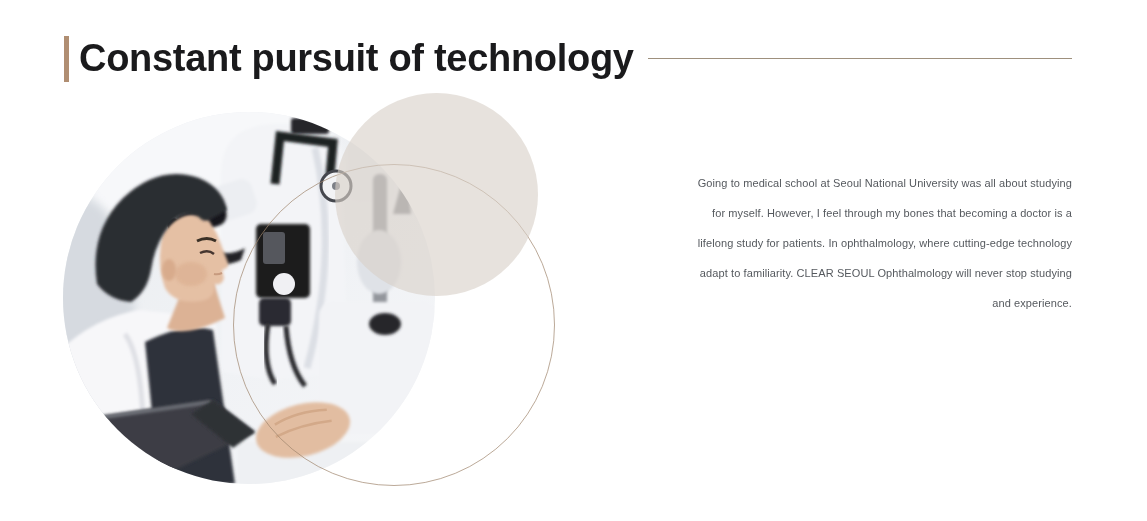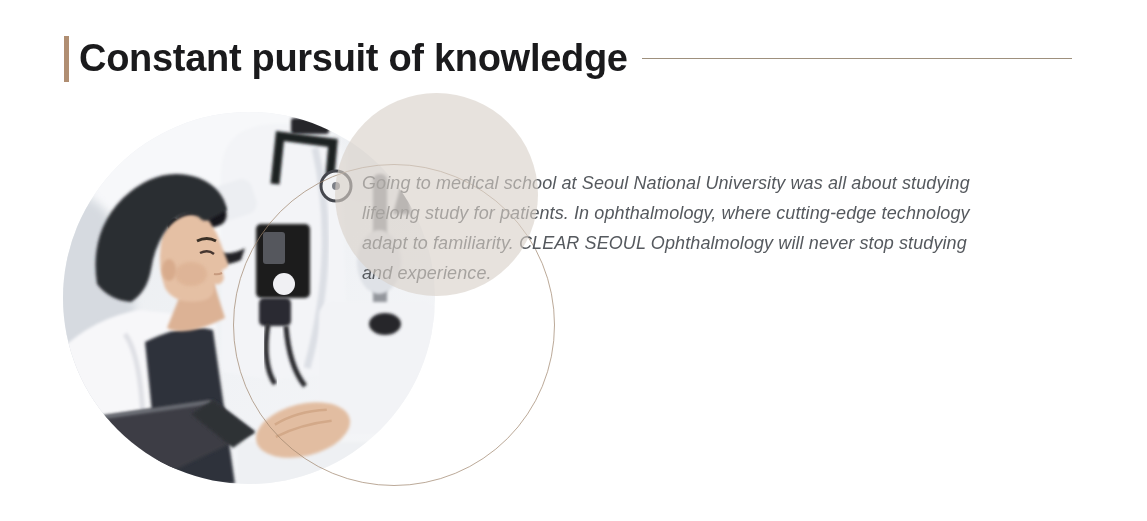--- a/index.html
+++ b/index.html
@@ -52,35 +52,34 @@
   .circle-beige {
     position: absolute; left: 335px; top: 93px;
     width: 203px; height: 203px; border-radius: 50%;
     background: var(--beige-circle, #d8d0c8);
     opacity: 0.62; z-index: 4;
   }
 
   
   .about {
     position: absolute; top: 168px; right: 75px; width: 710px;
-    text-align: left; z-index: 3;
-    font-size: 18px; line-height: 30px; letter-spacing: 0.1px;
+    text-align: right; z-index: 3;
+    font-size: 11px; line-height: 30px; letter-spacing: 0.1px;
     color: var(--body-text-color, #55595e);
-    font-style: italic;
   }
   .about .line { white-space: nowrap; }
 </style>
 </head>
 <body>
 
 <div class="stage">
 
   <div class="header-row">
     <div class="accent-bar"></div>
-    <h1 class="section-title">Constant pursuit of knowledge</h1>
+    <h1 class="section-title">Constant pursuit of technology</h1>
     <div class="title-rule"></div>
   </div>
 
   <div class="photo-circle">
     <svg viewBox="0 0 372 372" xmlns="http://www.w3.org/2000/svg">
       <defs>
         <linearGradient id="bg" x1="0" y1="0" x2="1" y2="1">
           <stop offset="0" stop-color="#e9ecef"></stop>
           <stop offset="0.55" stop-color="#f0f2f5"></stop>
           <stop offset="1" stop-color="#f5f6f8"></stop>
@@ -150,20 +149,21 @@
       <path d="M28,306 L150,288 L192,320 L82,372 L28,372 Z" fill="#3c3e44" filter="url(#soft)"></path>
       <path d="M34,306 L148,290" stroke="#6a6d74" stroke-width="4" filter="url(#soft)"></path>
       <path d="M150,288 L192,320 L170,336 L128,302 Z" fill="#2e3036" filter="url(#soft)"></path>
     </svg>
   </div>
 
   <div class="circle-outline"></div>
 
   <div class="about">
     <div class="line">Going to medical school at Seoul National University was all about studying</div>
+    <div class="line">for myself. However, I feel through my bones that becoming a doctor is a</div>
     <div class="line">lifelong study for patients. In ophthalmology, where cutting-edge technology</div>
     <div class="line">adapt to familiarity. CLEAR SEOUL Ophthalmology will never stop studying</div>
     <div class="line">and experience.</div>
   </div>
 
   <div class="circle-beige"></div>
 
 </div>
 
 </body></html>

